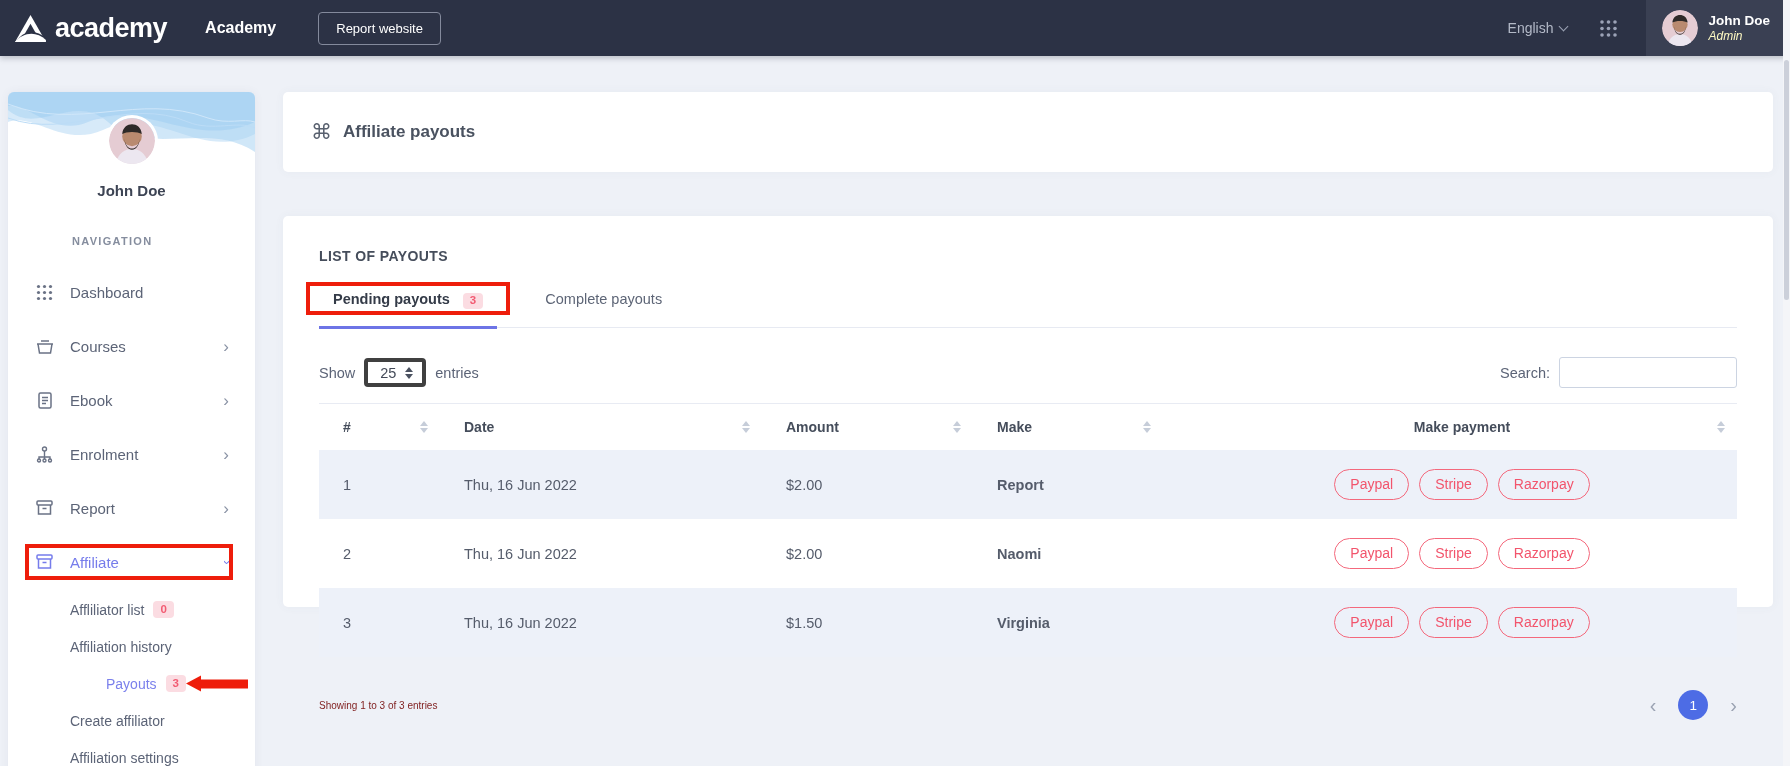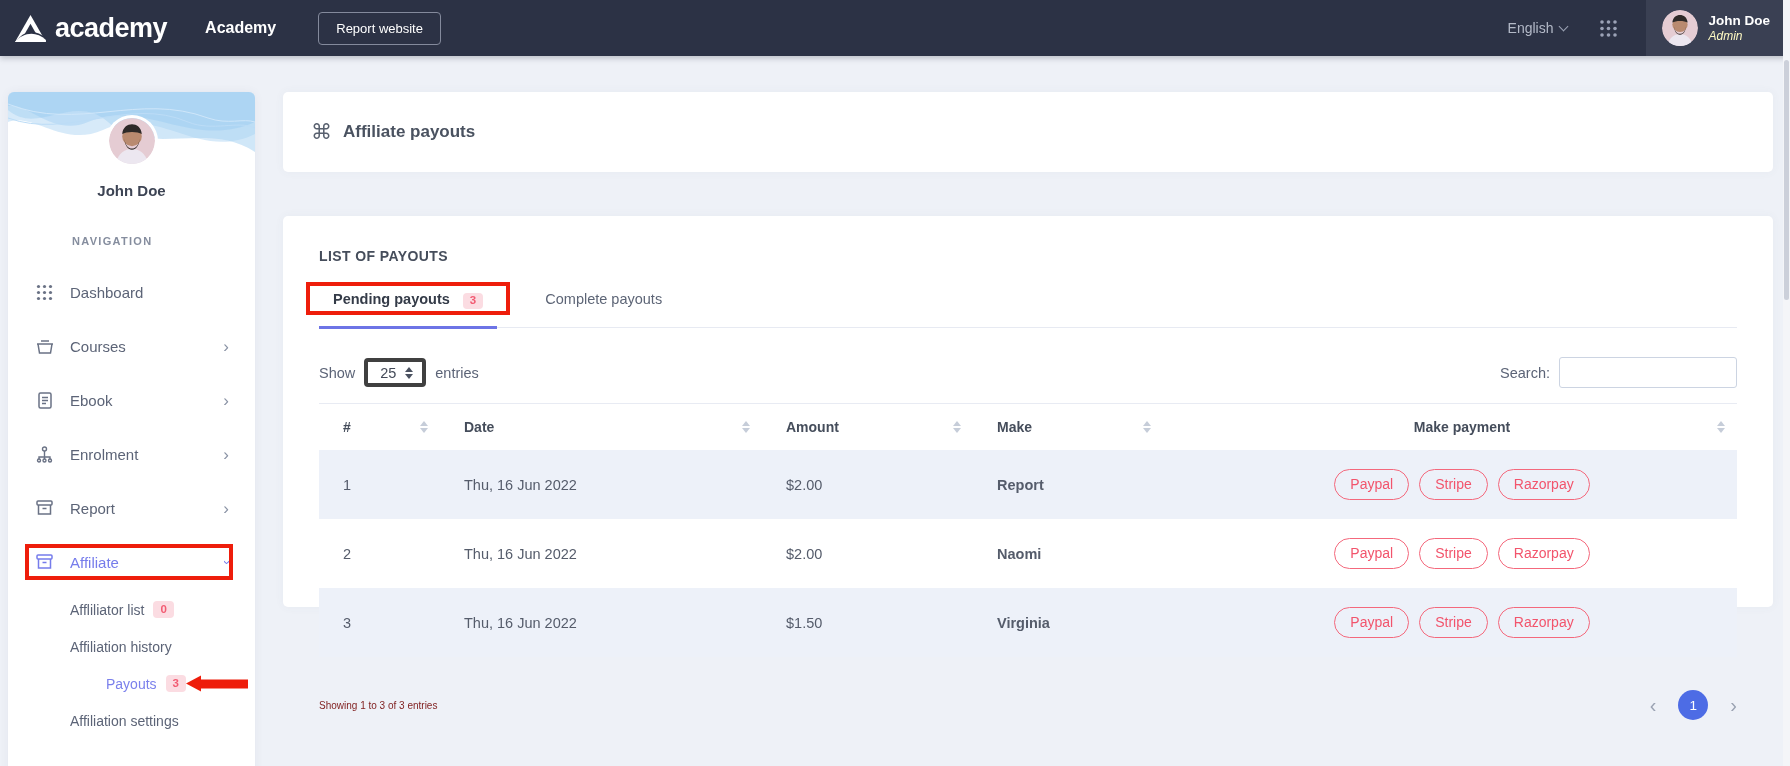--- a/index.html
+++ b/index.html
@@ -332,20 +332,23 @@
         <div class="subnav-item">
           <span>Affiliation history</span>
         </div>
         <div class="subnav-item active">
           <span>Payouts</span>
           <span class="badge">3</span>
           <span class="red-arrow">
             <span class="head"></span>
               <span class="shaft"></span>
           </span>
+        </div>
+        <div class="subnav-item">
+          <span>Create affiliator</span>
         </div>
         <div class="subnav-item">
           <span>Affiliation settings</span>
         </div>
       </div>
     </div>
   </div>
 
   <div class="main">
     <div class="header-card">

